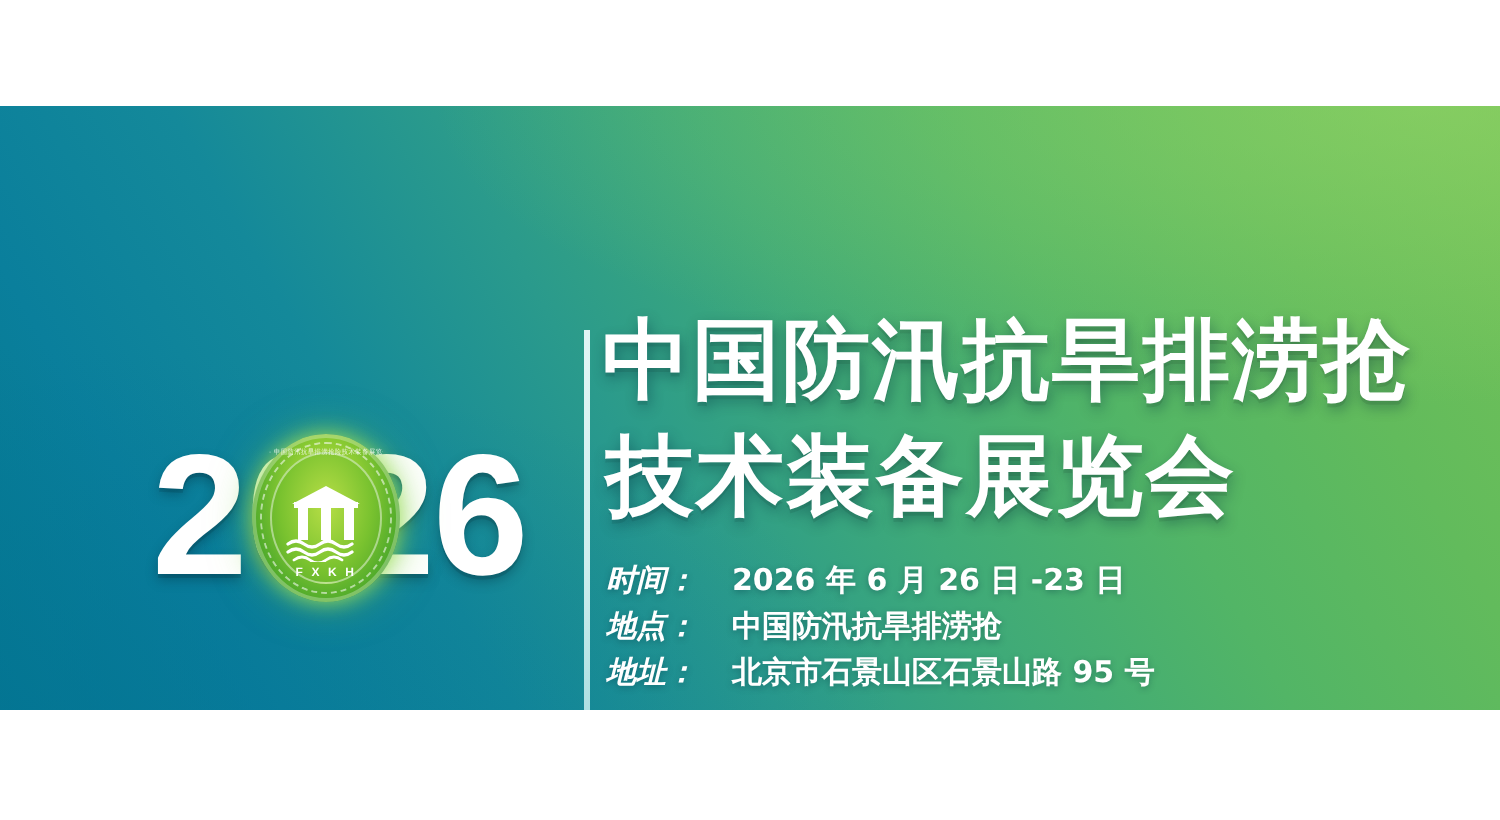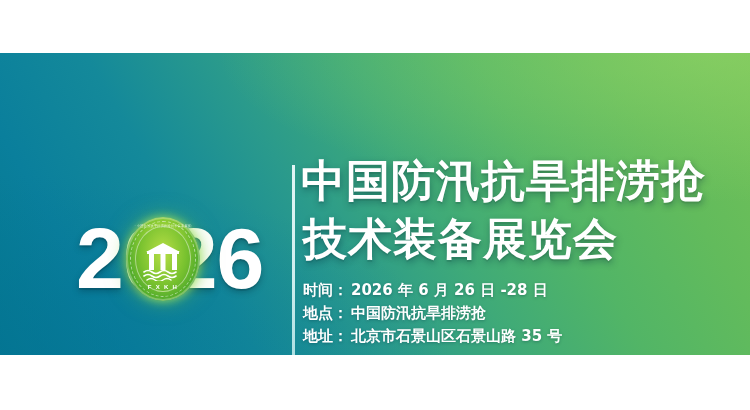--- a/index.html
+++ b/index.html
@@ -220,21 +220,21 @@
   }
   .detail-row {
     font-family: "DejaVu Sans", "Liberation Sans", sans-serif;
     font-weight: bold;
     font-size: 15px;
     line-height: 23px;
     color: #ffffff;
     white-space: nowrap;
     text-shadow: 0 1px 3px rgba(0,45,60,0.35);
   }
-  .detail-row .label { margin-right: 3px; }
+  .detail-row .label { margin-right: 18px; font-style: italic; }
 </style>
 </head>
 <body>
 
 <div id="stage">
 
   <div id="banner">
 
     <div id="year-block">
       <div class="year-digits">2026</div>
@@ -262,25 +262,25 @@
     </div>
 
     <div id="divider"></div>
 
     <div id="text-block">
       <div class="headline headline-l1">中国防汛抗旱排涝抢</div>
       <div class="headline headline-l2">技术装备展览会</div>
 
       <div class="details">
         <div class="detail-row">
-          <span class="label">时间：</span><span class="value">2026 年 6 月 26 日 -28 日</span>
+          <span class="label">时间：</span><span class="value">2026 年 6 月 26 日 -23 日</span>
         </div>
         <div class="detail-row">
           <span class="label">地点：</span><span class="value">中国防汛抗旱排涝抢</span>
         </div>
         <div class="detail-row">
-          <span class="label">地址：</span><span class="value">北京市石景山区石景山路 35 号</span>
+          <span class="label">地址：</span><span class="value">北京市石景山区石景山路 95 号</span>
         </div>
       </div>
     </div>
 
   </div>
 </div>
 
 </body></html>

